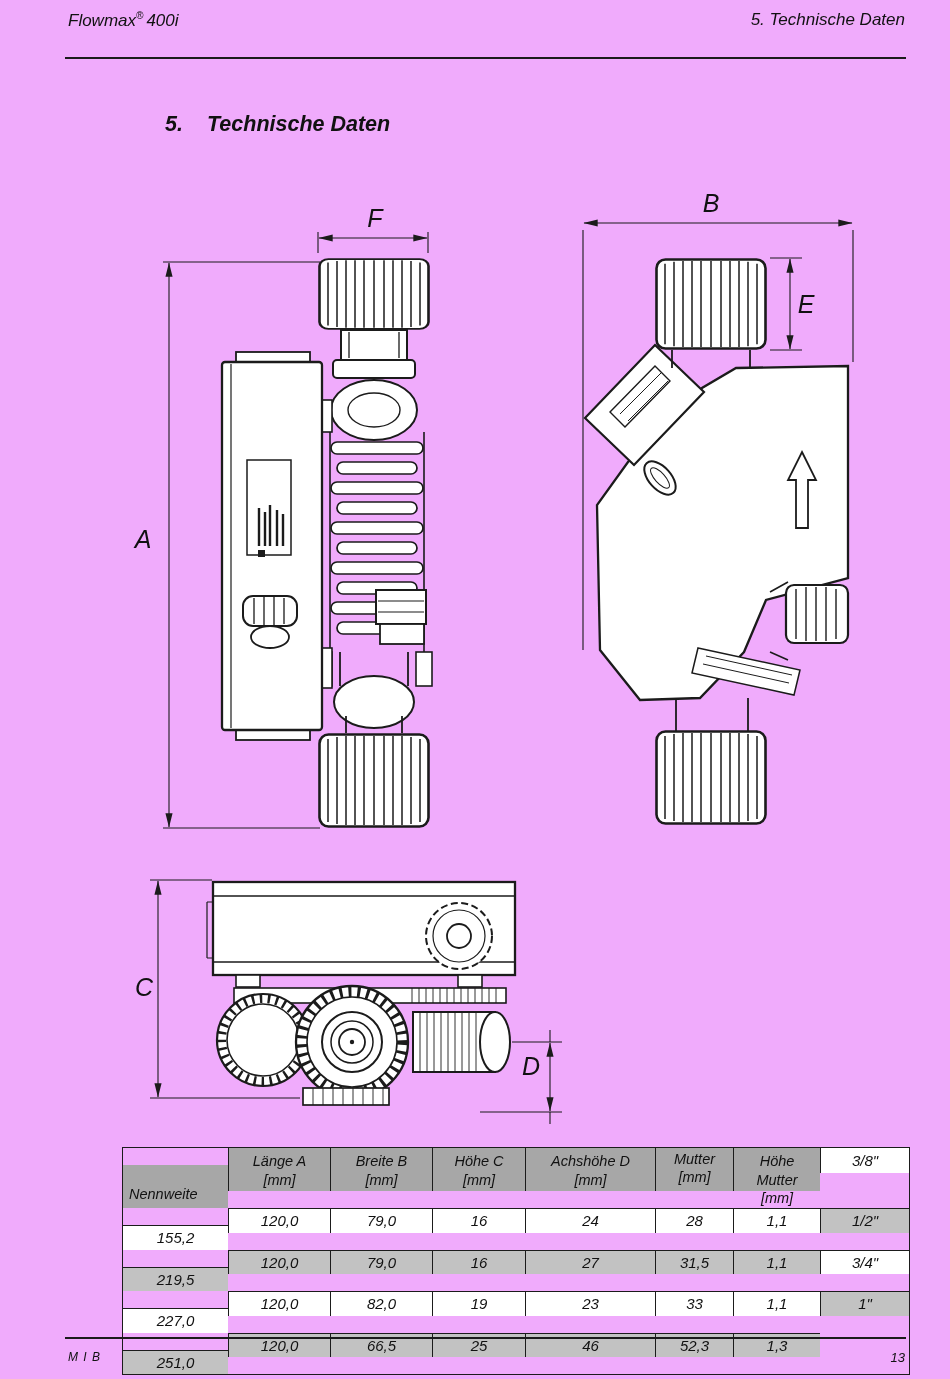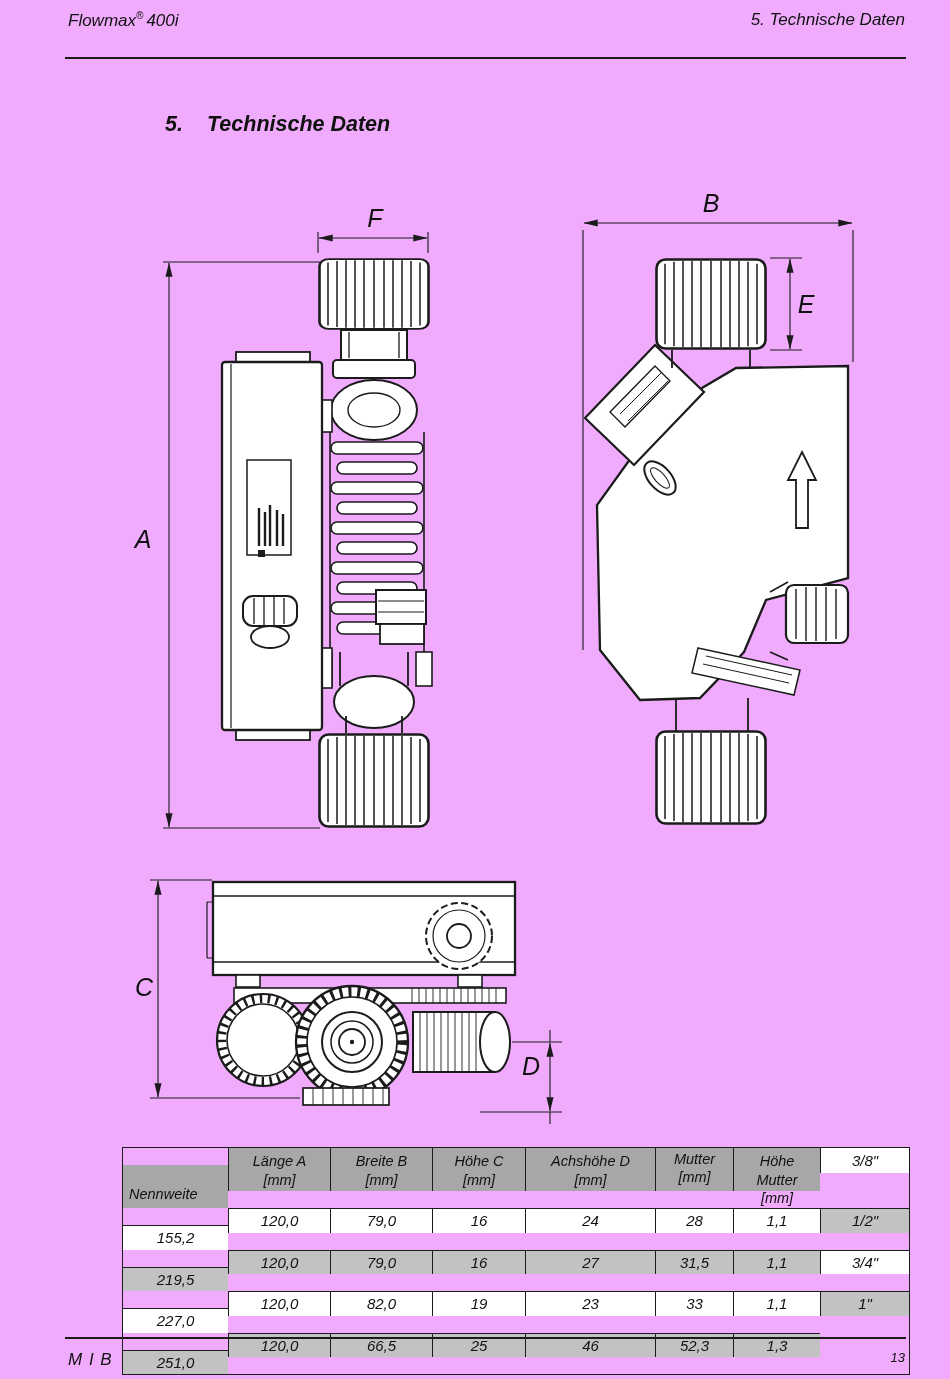--- a/index.html
+++ b/index.html
@@ -7,21 +7,21 @@
   body { font-family:"Liberation Sans", sans-serif; color:#111; }
   .page { position:relative; width:950px; height:1379px; background:#f0abfc; overflow:hidden;font-style:italic; }
 
   
   .hdr-left  { position:absolute; left:68px;  top:10px; font-size:17px; }
   .hdr-left sup { font-size:10px; }
   .hdr-left .model { margin-left:3px; }
   .hdr-right { position:absolute; right:45px; top:10px; font-size:17px; }
   .rule-top    { position:absolute; left:65px; top:57px;   width:841px; height:2px; background:#1b1b1b; }
   .rule-bottom { position:absolute; left:65px; top:1337px; width:841px; height:2px; background:#1b1b1b; }
-  .ftr-left  { position:absolute; left:68px;  top:1350px; font-size:17px; letter-spacing:1px; }
+  .ftr-left  { position:absolute; left:68px;  top:1350px; font-size:12px; letter-spacing:1px; }
   .ftr-right { position:absolute; right:45px; top:1350px; font-size:13px; }
 
   
   .h1 { position:absolute; left:165px; top:112px; font-size:21.5px; font-weight:bold; }
   .h1 .num { display:inline-block; width:42px; }
   .h2 { position:absolute; left:165px; top:152px; font-size:17.5px; font-weight:bold; }
   .h2 .num { display:inline-block; width:34px; }
 
   
   .drawing { position:absolute; left:0; top:0; }

